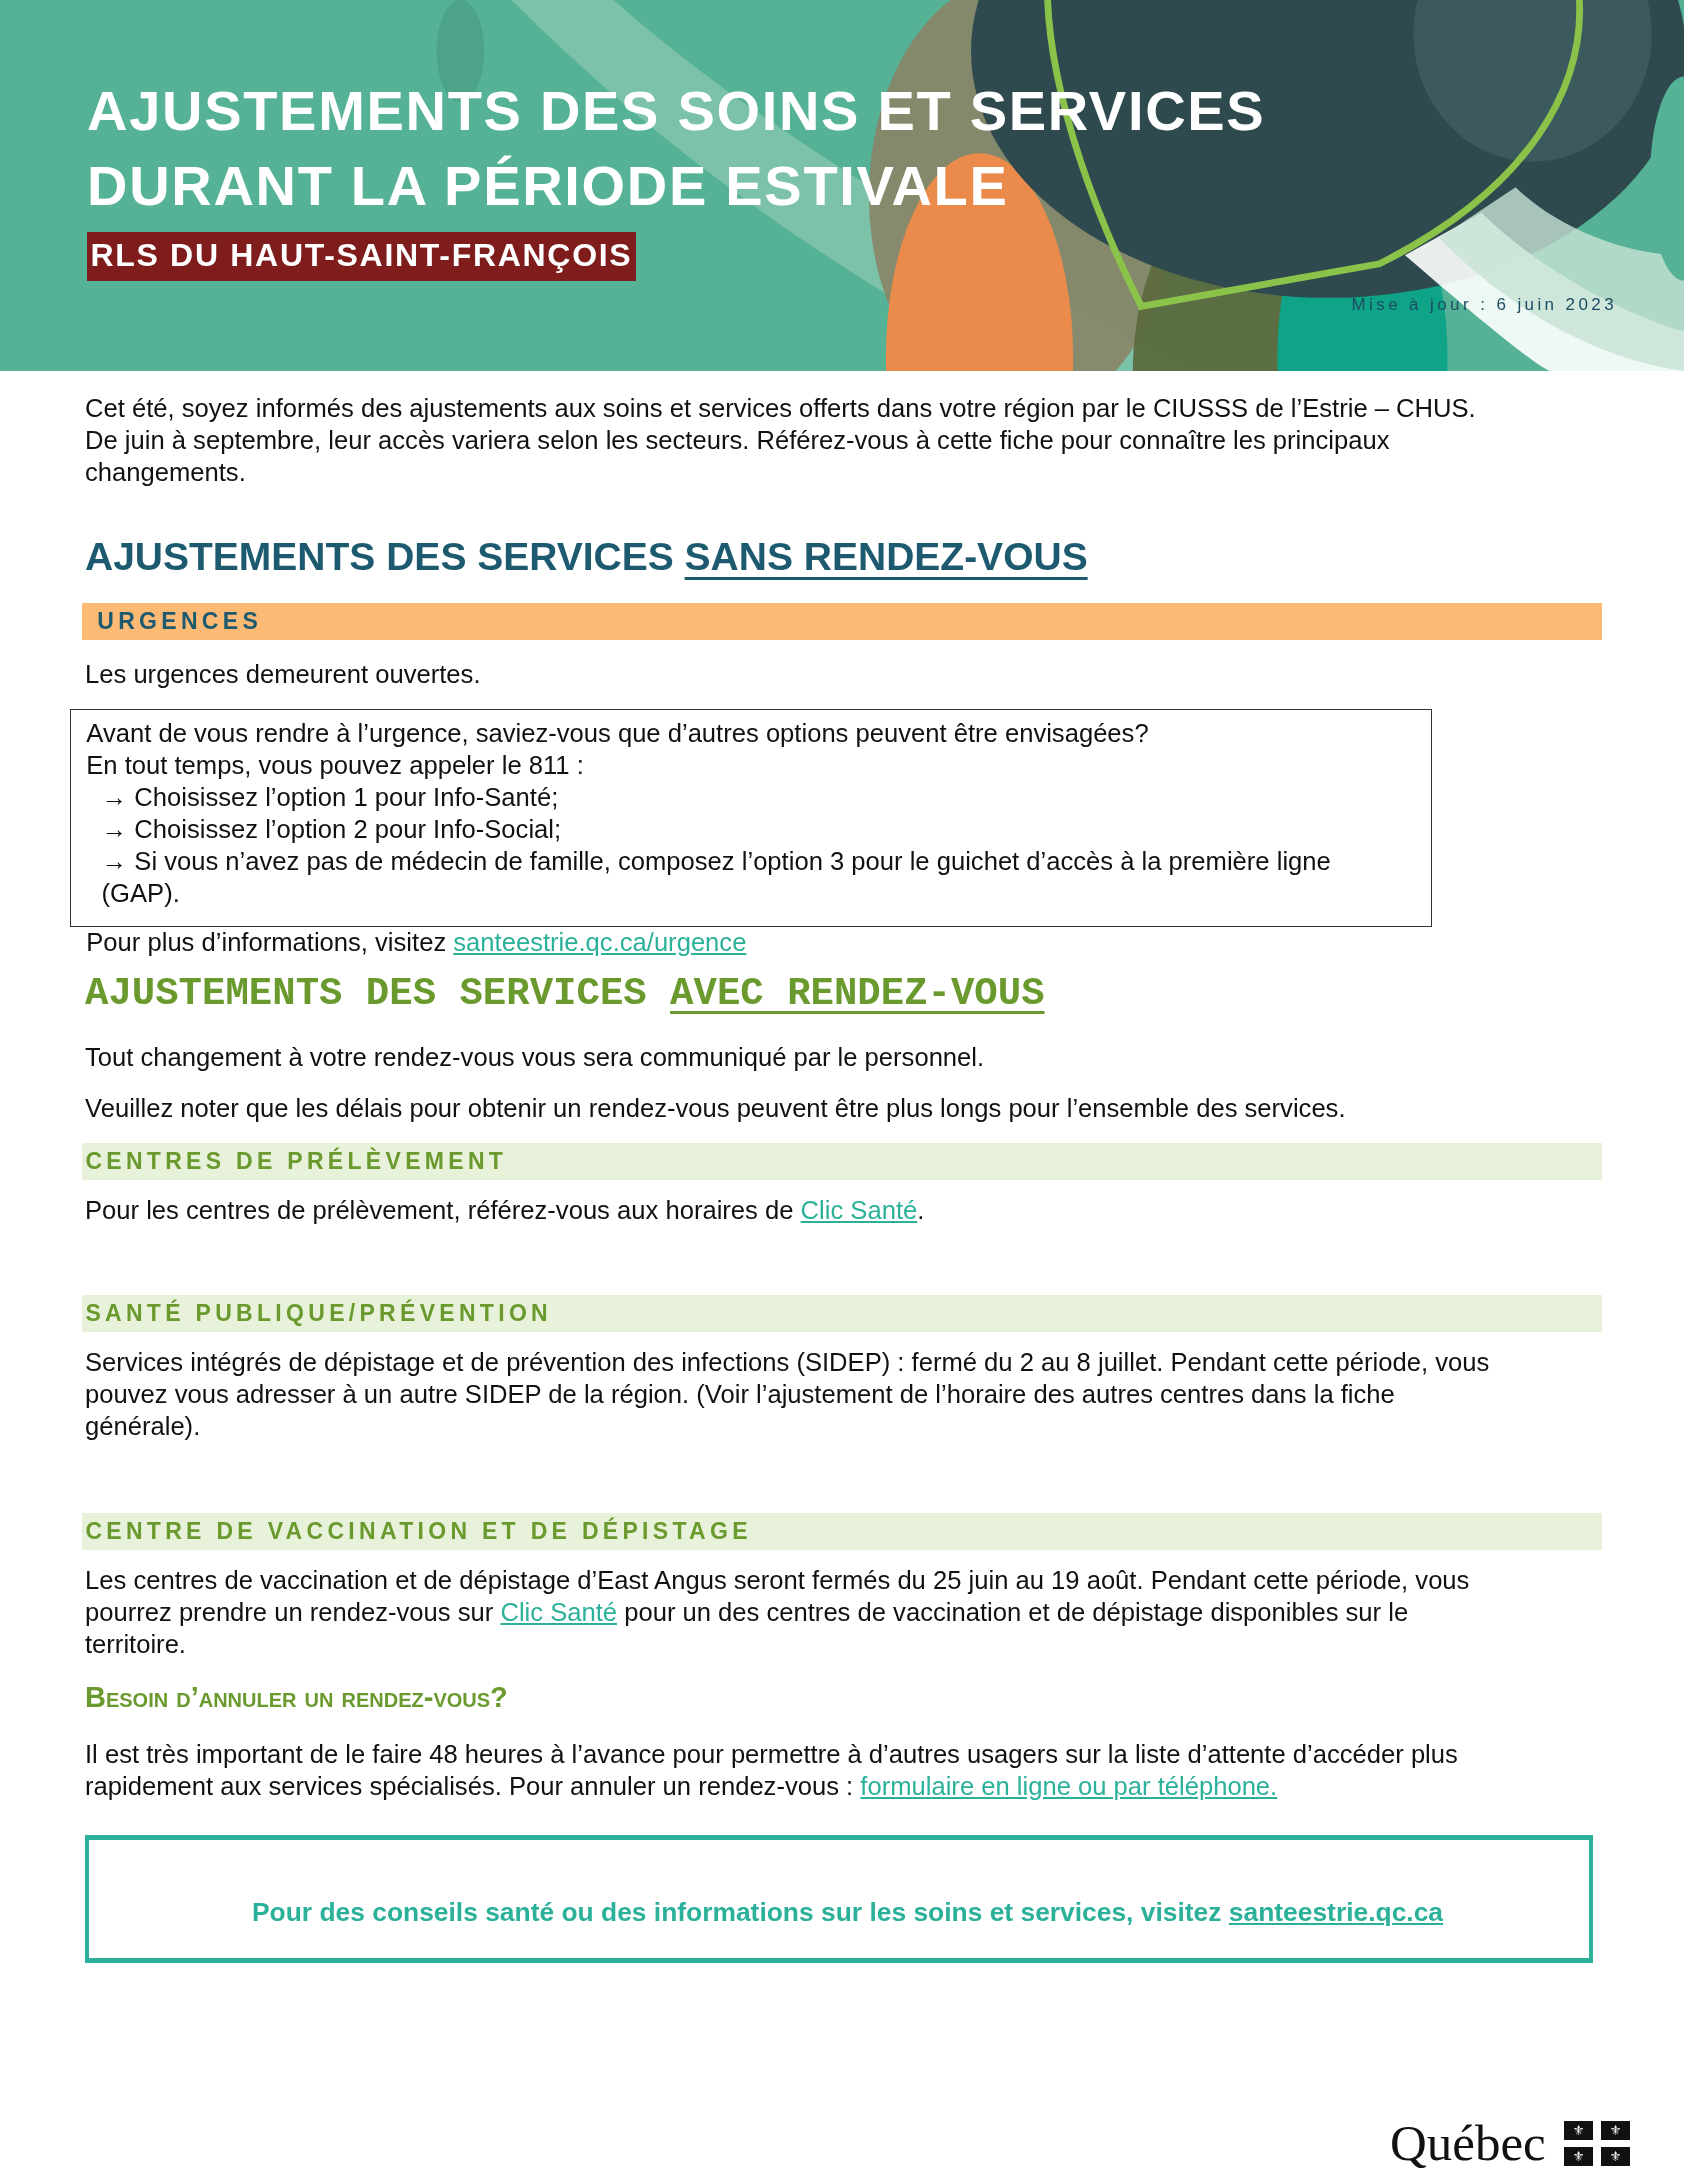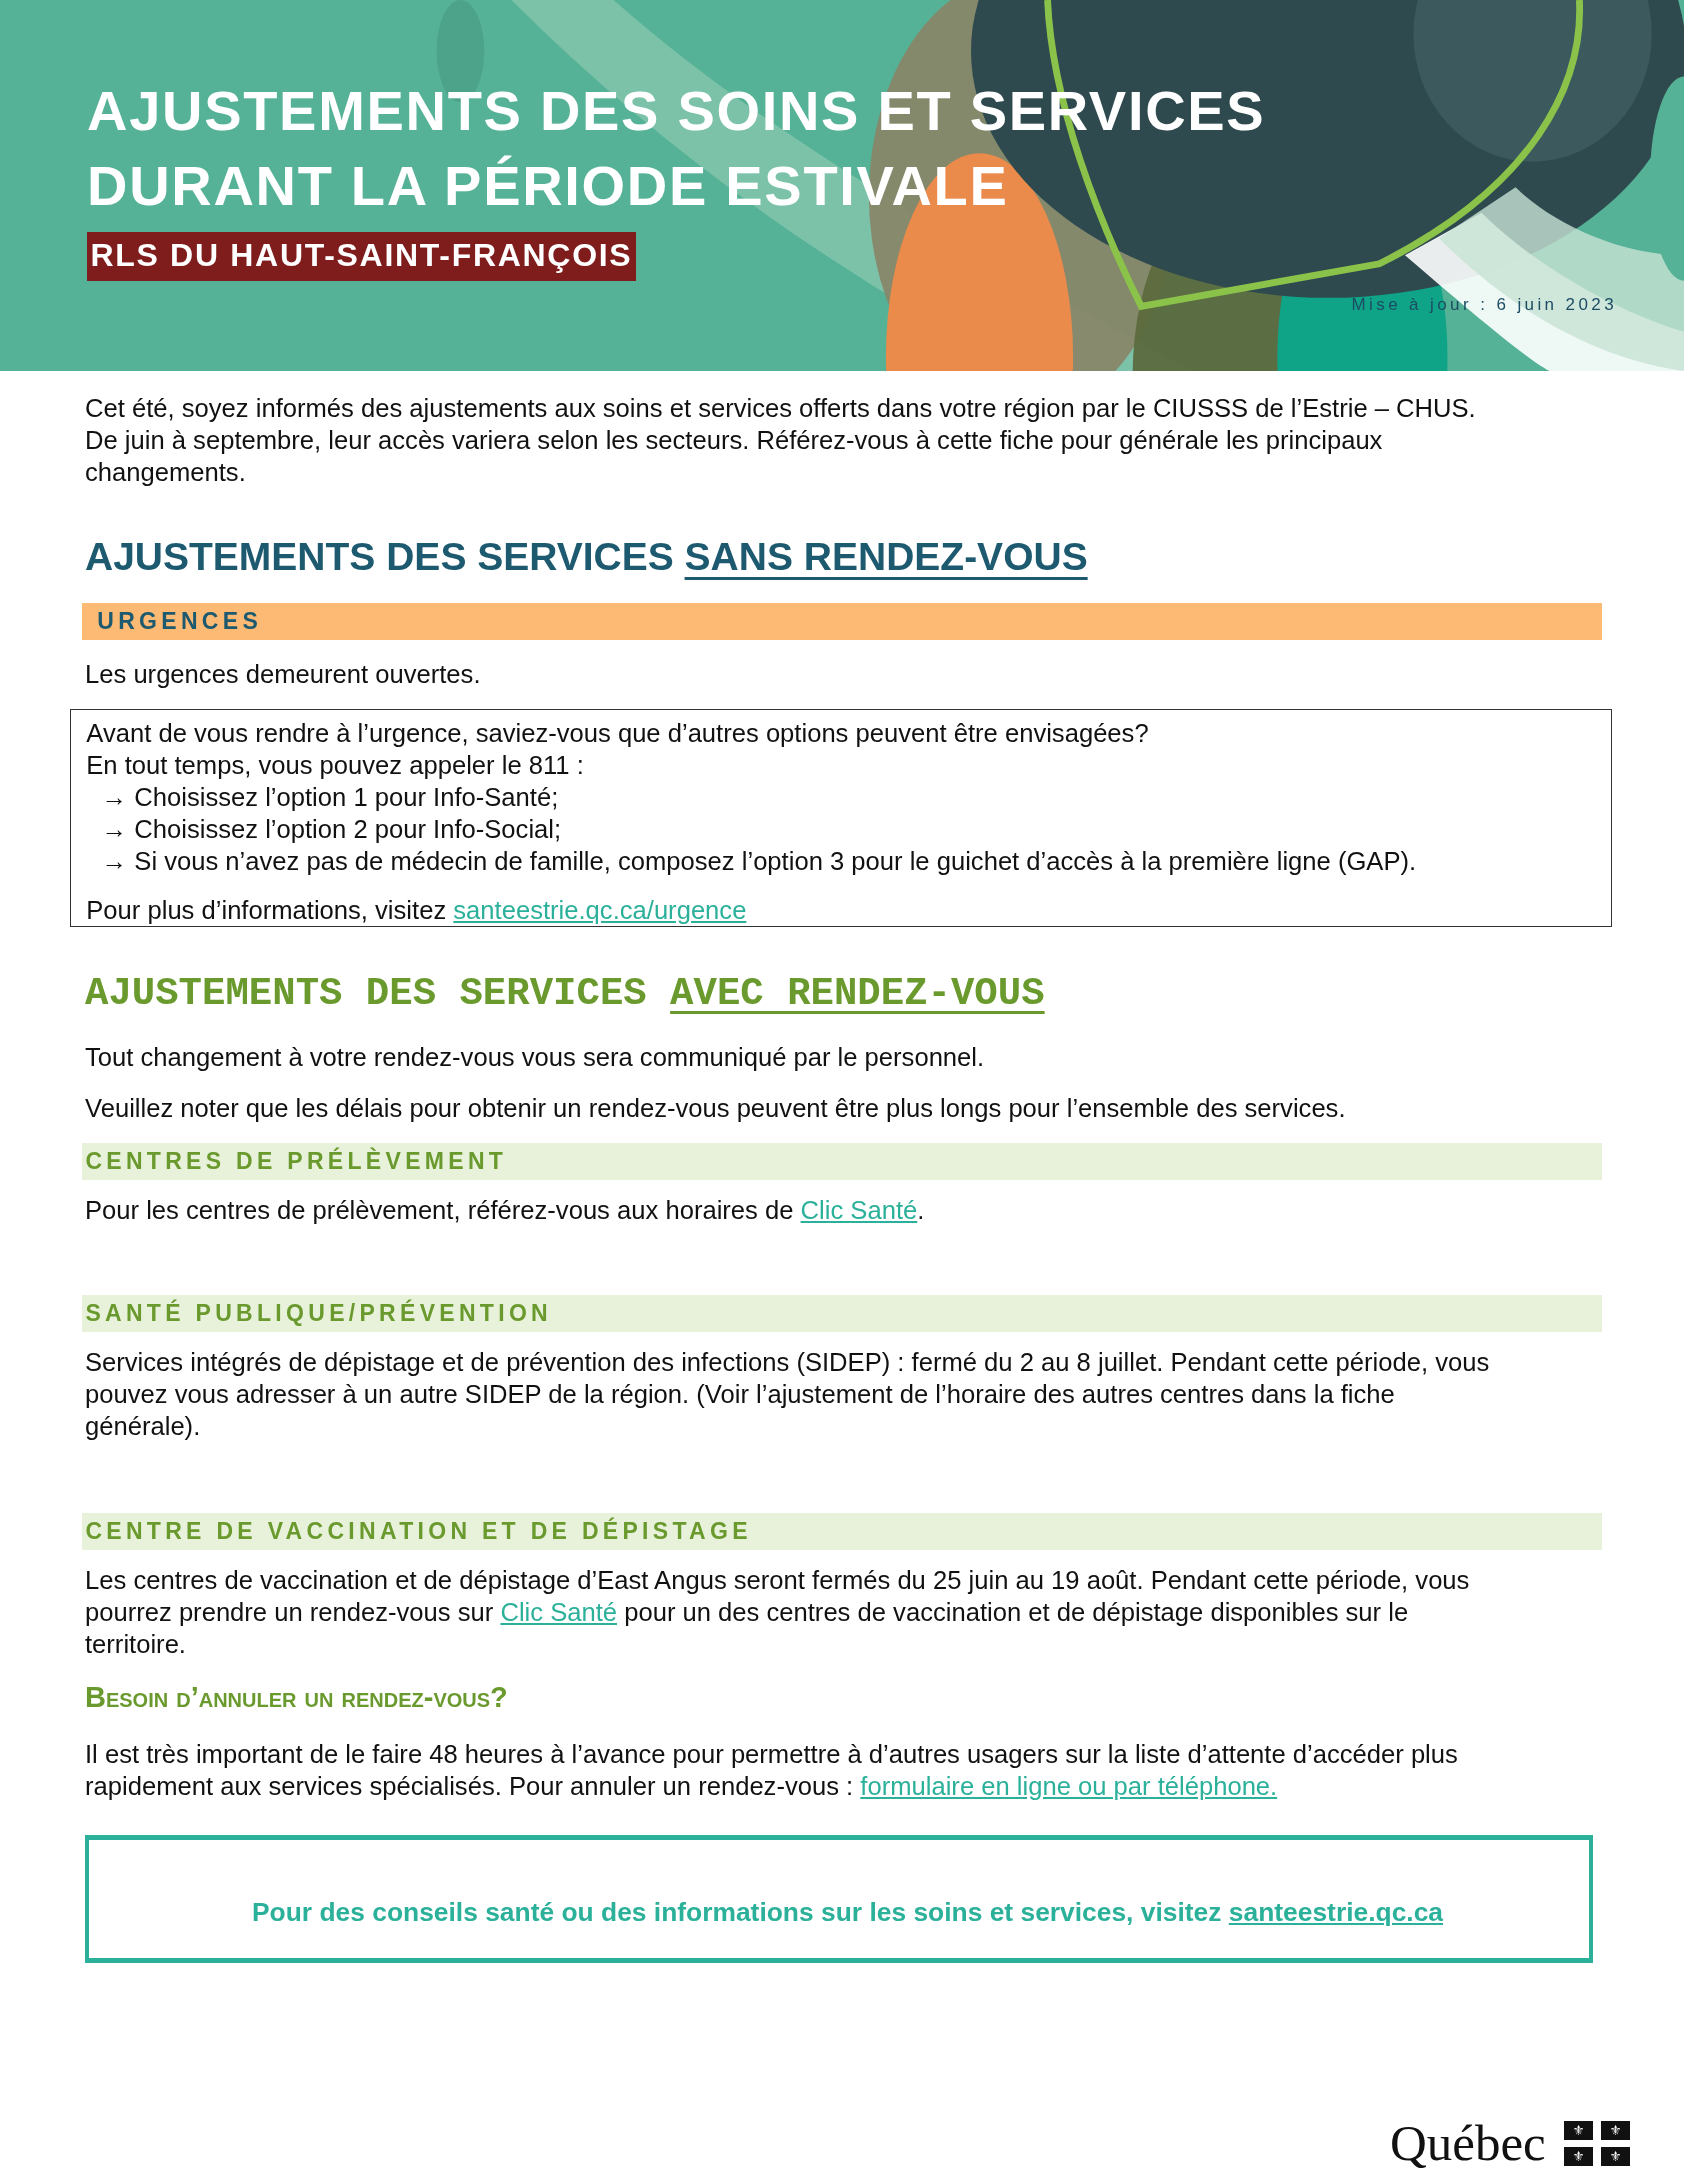--- a/index.html
+++ b/index.html
@@ -23,21 +23,21 @@
   .band { position: absolute; left: 82px; width: 1520px; height: 37px; }
   .band.blue { background: #fdba74; }
   .band.green { background: #e8f2da; }
   .band span { position: absolute; left: 15.3px; top: 5.1px; font-weight: bold; font-size: 23px; letter-spacing: 4.3px; }
   .band.blue span { color: #1d5a70; }
   .band.green span { color: #6a9a2e; left: 3.4px; }
 
   .abs { position: absolute; left: 85px; width: 1516px; }
   .link { color: #2bb09a; text-decoration: underline; }
 
-  .infobox { position: absolute; left: 70px; top: 709px; width: 1542px; height: 218px; border: 1.7px solid #333; box-sizing: border-box; padding: 6.8px 15.3px; }
+  .infobox { position: absolute; left: 70px; top: 709px; width: 1362px; height: 218px; border: 1.7px solid #333; box-sizing: border-box; padding: 6.8px 15.3px; }
   .infobox .arrow-line { padding-left: 15.3px; }
   .infobox .gap { height: 17px; }
 
   .subhead { position: absolute; left: 85px; top: 1681px; color: #6a9a2e; font-weight: bold; font-size: 29px; font-variant: small-caps; }
 
   .cta { position: absolute; left: 85px; top: 1835px; width: 1508px; height: 128px; border: 4.3px solid #2bb09a; border-top-width: 5.1px; border-bottom-width: 5.1px; box-sizing: border-box; text-align: center; }
   .cta p { margin: 16px; position: absolute; left: 0; right: 0; top: 41px; color: #2bb09a; font-weight: bold; font-size: 26.4px; padding-left: 17px; }
   .cta p .u { text-decoration: underline; }
 
   .logo { position: absolute; left: 1329px; top: 2012px; width: 349px; height: 162px; }
@@ -68,21 +68,21 @@
   <h1 class="title">
     <div>AJUSTEMENTS DES SOINS ET SERVICES</div>
     <div>DURANT LA PÉRIODE ESTIVALE</div>
   </h1>
   <div class="subtitle-badge">RLS DU HAUT-SAINT-FRANÇOIS</div>
   <div class="update-date">Mise à jour : 6 juin 2023</div>
 </div>
 
 <div class="intro">
   <p class="p">Cet été, soyez informés des ajustements aux soins et services offerts dans votre région par le CIUSSS de l’Estrie – CHUS.</p>
-  <p class="p">De juin à septembre, leur accès variera selon les secteurs. Référez-vous à cette fiche pour générale les principaux</p>
+  <p class="p">De juin à septembre, leur accès variera selon les secteurs. Référez-vous à cette fiche pour connaître les principaux</p>
   <p class="p">changements.</p>
 </div>
 
 <h2 class="h2 blue" style="top:535px;">
   <span>AJUSTEMENTS DES SERVICES </span><span class="u">SANS RENDEZ-VOUS</span>
 </h2>
 
 <div class="band blue" style="top:603px;">
   <span>URGENCES</span>
 </div>

